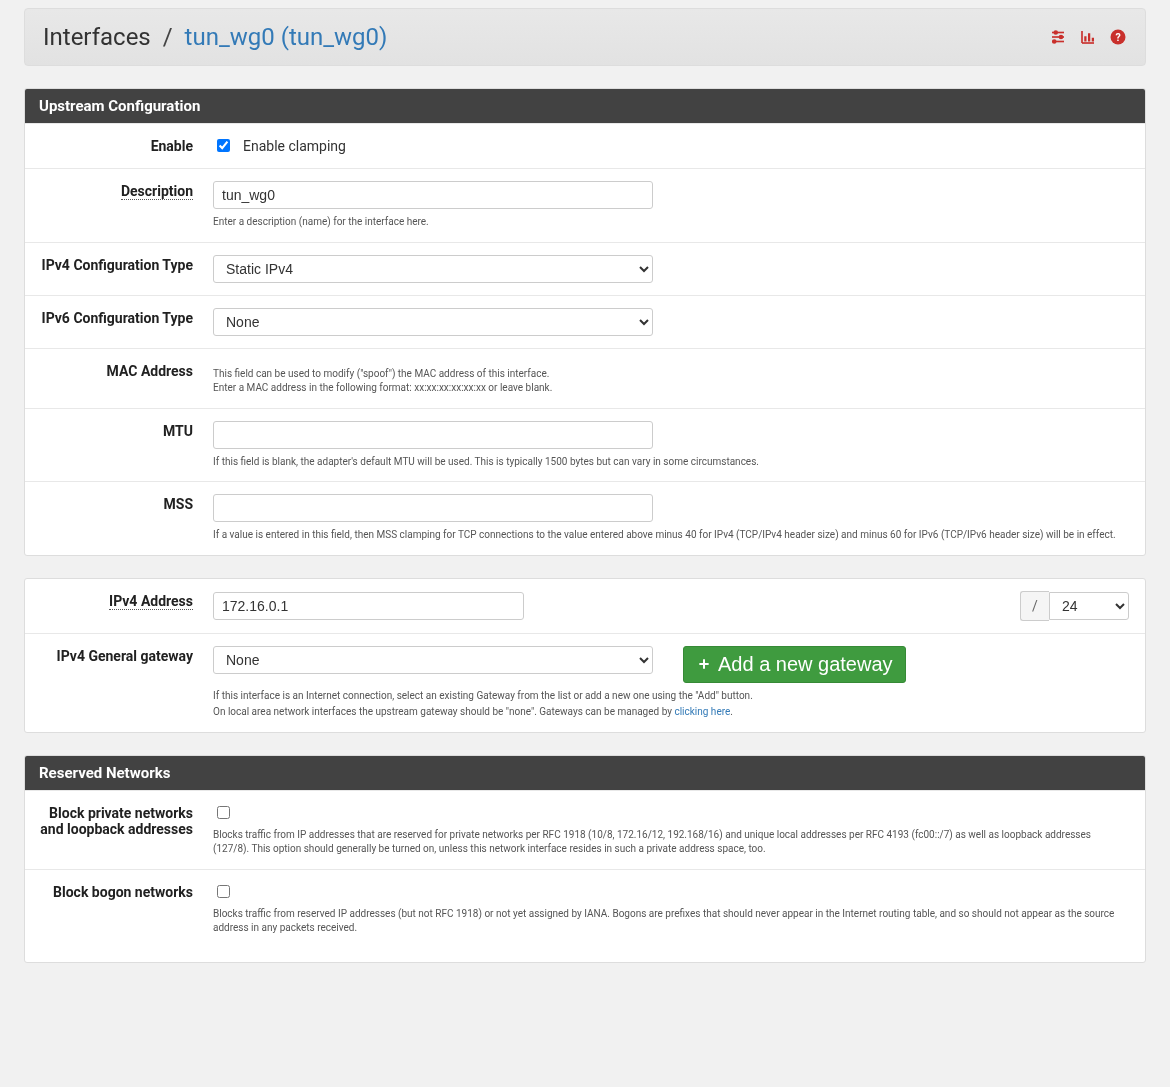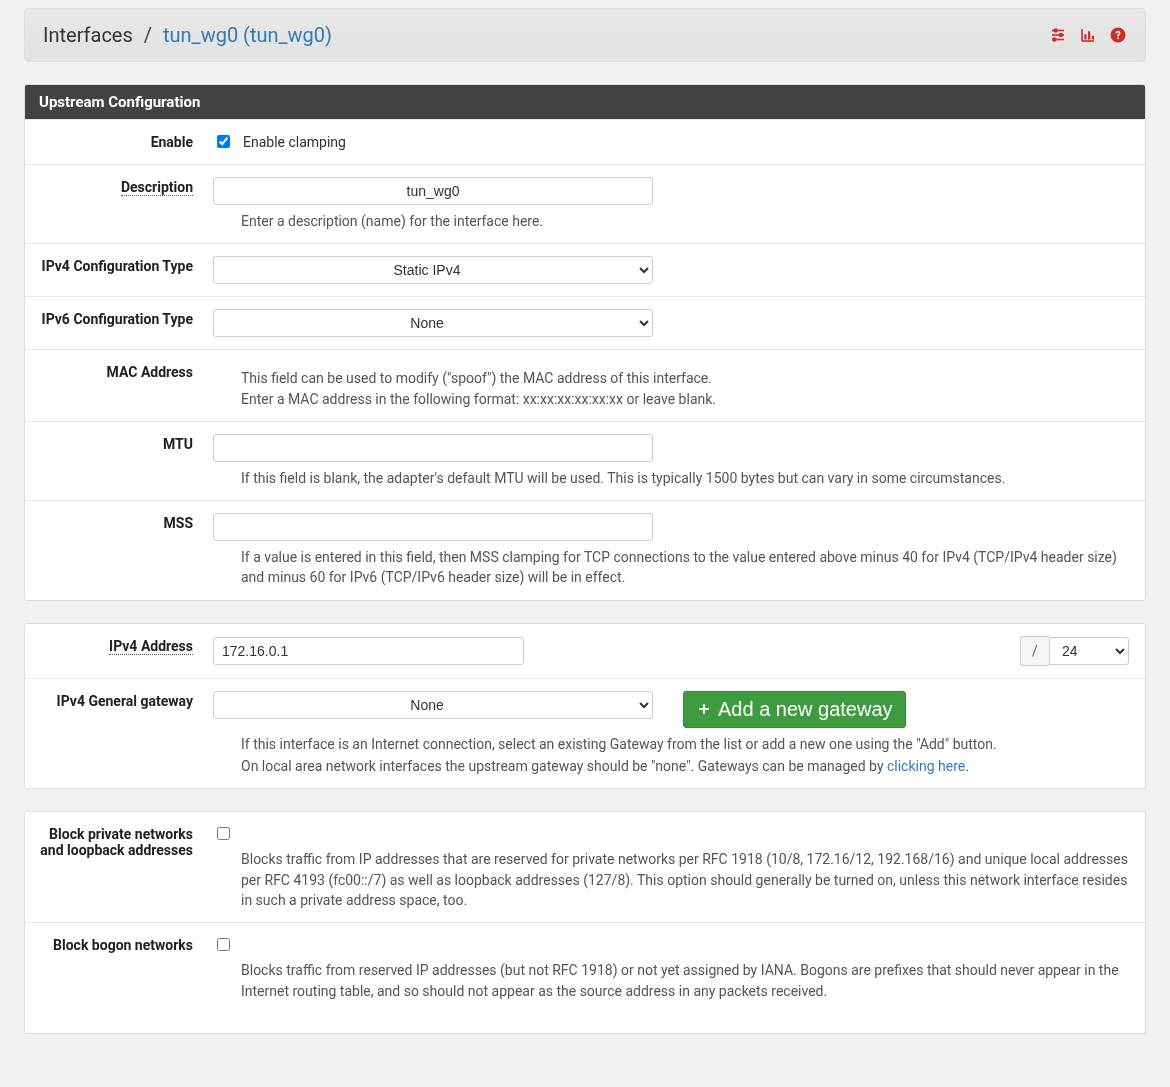--- a/index.html
+++ b/index.html
@@ -31,21 +31,21 @@
   .header {
     background: linear-gradient(#e8e8e8, #e2e2e2);
     border: 1px solid var(--panel-border);
     border-radius: 4px;
     padding: 14px 18px;
     display: flex;
     align-items: center;
     justify-content: space-between;
   }
   .header .crumbs {
-    font-size: 20px;
+    font-size: 24px;
     color: #333;
   }
   .header .crumbs .sep { margin: 0 6px; color: #444; }
   .header .crumbs .current { color: var(--link); }
   .header .actions { display: flex; gap: 12px; align-items: center; }
   .header .actions .ico { width: 18px; height: 18px; color: var(--danger); display:flex; align-items:center; justify-content:center; cursor:pointer; }
   .header .actions .ico svg { width: 18px; height: 18px; }
 
   
   .panel {
@@ -76,38 +76,37 @@
     color: #212121;
     box-sizing: border-box;
   }
   .form-label.underlined span { border-bottom: 1px dotted #555; }
   .form-body {
     flex: 1;
     padding: 12px 16px 12px 0;
   }
   .help {
     color: var(--muted);
-    font-size: 14px;
+    font-size: 10px;
     margin-top: 6px;
     line-height: 1.45;
-    margin-left: 28px;
   }
   .help a { color: var(--link); text-decoration: none; }
 
   input[type=text], select {
     height: 28px;
     padding: 2px 8px;
     border: 1px solid #ccc;
     border-radius: 3px;
     font-size: 14px;
     box-sizing: border-box;
     background: #fff;
     color: #333;
   }
-  .w440 { width: 440px; text-align: center; }
+  .w440 { width: 440px; }
   .w320 { width: 311px; }
   .w80  { width: 80px; }
 
   .chk-line { display: flex; align-items: center; gap: 10px; }
   .chk-line label { color: #333; }
 
   
   .cidr-row { display:flex; align-items:center; }
   .cidr-row .spacer { flex: 1; }
   .cidr-row .slash {
@@ -274,20 +273,21 @@
         <div class="help">
           <span data:="">If this interface is an Internet connection, select an existing Gateway from the list or add a new one using the "Add" button.</span></div>
         <div class="help" style="margin-top:2px;">
           <span>On local area network interfaces the upstream gateway should be "none". Gateways can be managed by </span><a href="#">clicking here</a><span>.</span>
         </div>
       </div>
     </div>
   </div>
 
   <div class="panel">
+    <div class="panel-header">Reserved Networks</div>
 
     <div class="form-row">
       <div class="form-label"><span>Block private networks and loopback addresses</span></div>
       <div class="form-body">
         <input type="checkbox" style="">
         <div class="help">Blocks traffic from IP addresses that are reserved for private networks per RFC 1918 (10/8, 172.16/12, 192.168/16) and unique local addresses per RFC 4193 (fc00::/7) as well as loopback addresses (127/8). This option should generally be turned on, unless this network interface resides in such a private address space, too.</div>
       </div>
     </div>
 
     <div class="form-row">

